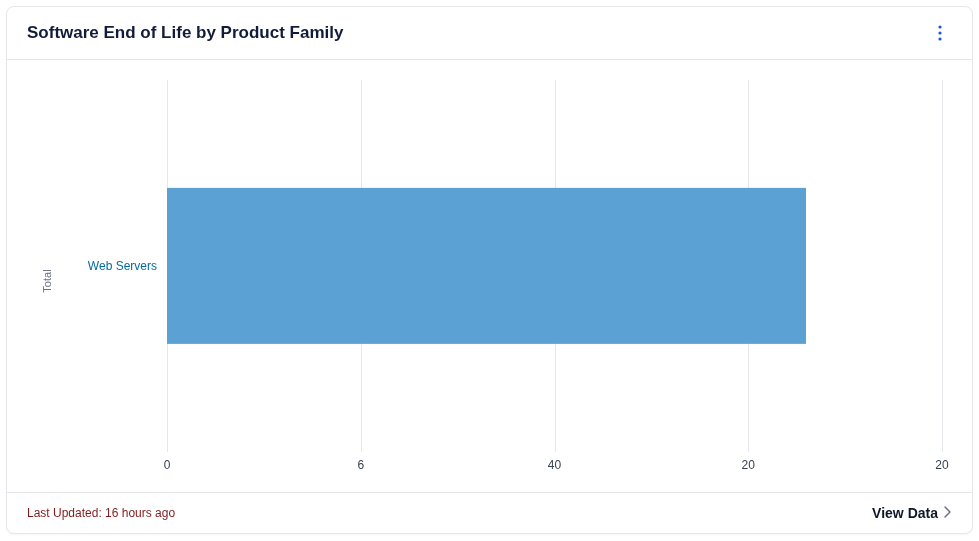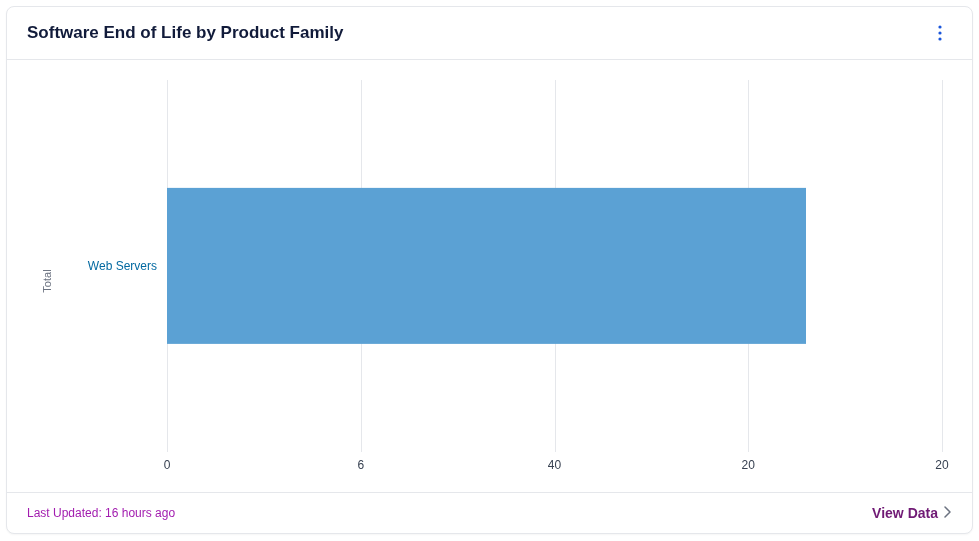--- a/index.html
+++ b/index.html
@@ -122,29 +122,29 @@
   }
   .card-footer {
     border-top: 1px solid #e5e7eb;
     padding: 12px 20px;
     display: flex;
     align-items: center;
     justify-content: space-between;
   }
   .last-updated {
     font-size: 12px;
-    color: #a21caf;
+    color: #7f1d1d;
   }
   .view-data {
     display: flex;
     align-items: center;
     gap: 6px;
     background: none;
     border: none;
-    color: #701a75;
+    color: #0f172a;
     font-size: 14px;
     font-weight: 600;
     cursor: pointer;
   }
   .view-data .chev {
     font-size: 12px;
     color: #6b7280;
   }
 </style>
 </head>

